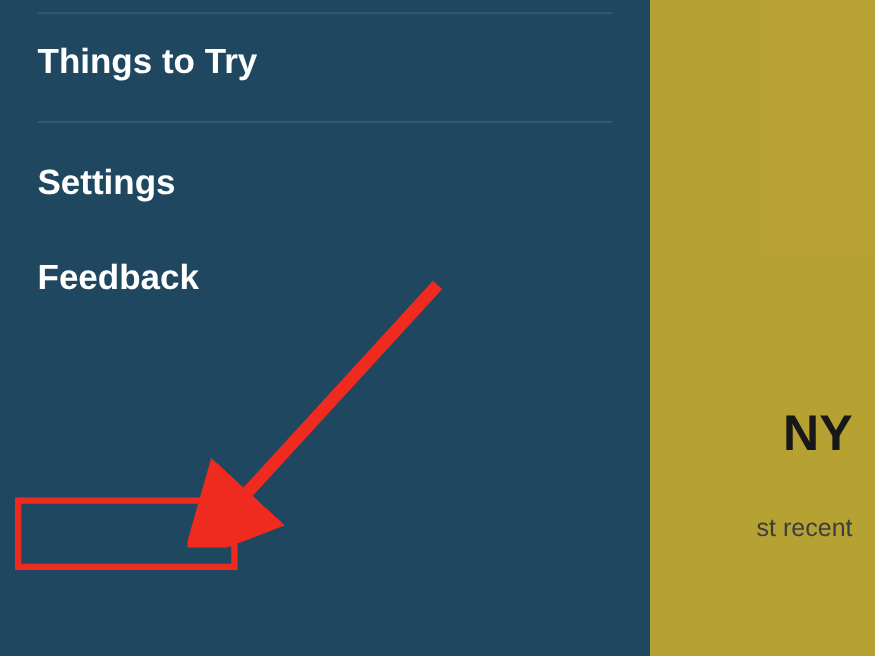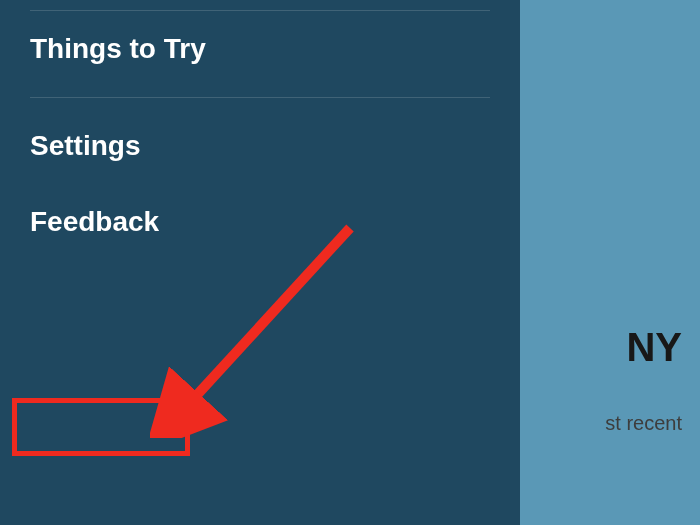--- a/index.html
+++ b/index.html
@@ -41,21 +41,21 @@
       margin: 10px 30px;
       height: 1px;
       background: rgba(255,255,255,0.15);
     }
     .background-content {
       position: absolute;
       left: 520px;
       top: 0;
       width: 180px;
       height: 525px;
-      background: #7dd3fc;
+      background: #fde047;
     }
     .bg-overlay {
       position: absolute;
       left: 520px;
       top: 0;
       width: 180px;
       height: 525px;
       background: rgba(0,0,0,0.28);
     }
     .bg-text-large {

